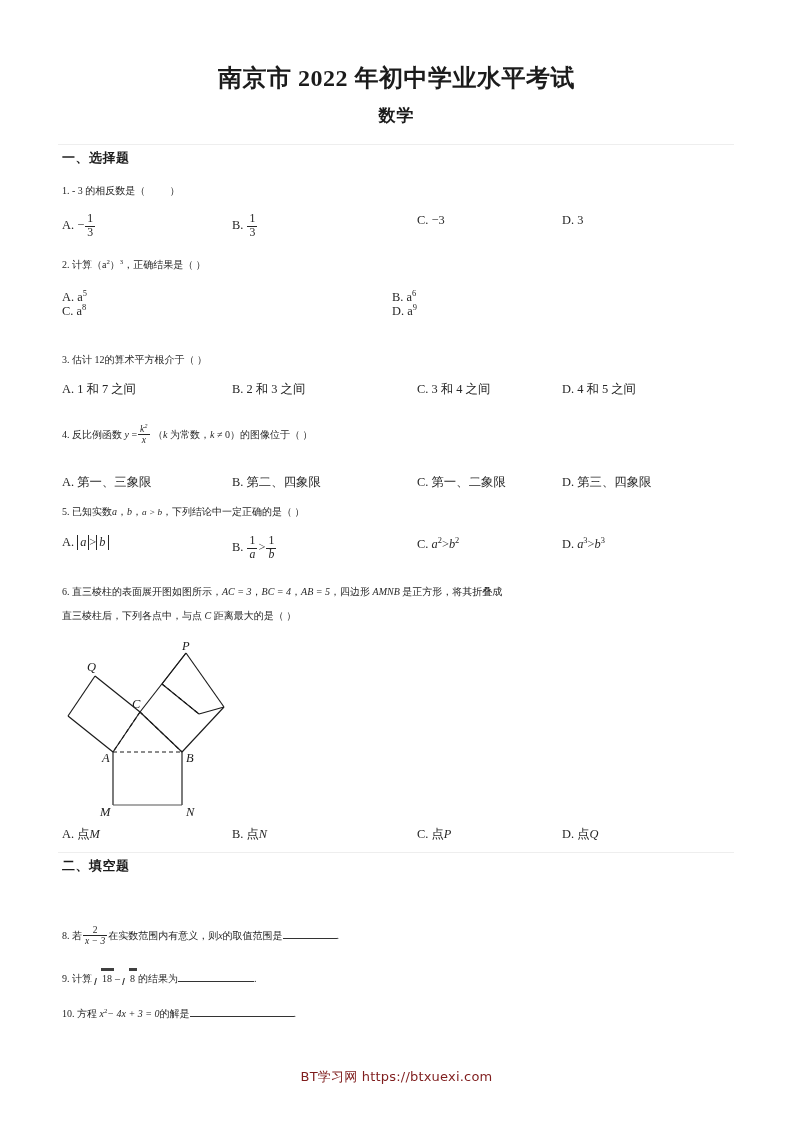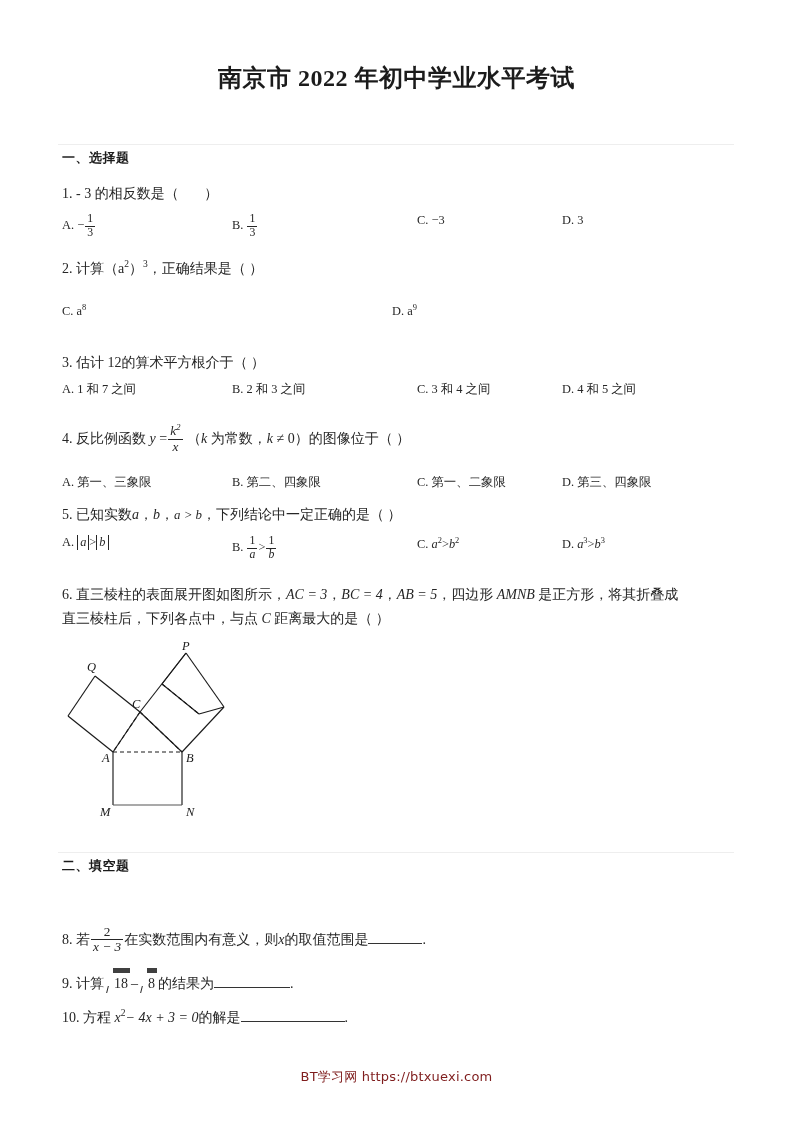--- a/index.html
+++ b/index.html
@@ -57,21 +57,21 @@
     left: 58px;
     width: 676px;
     height: 1px;
     background: #eeeeee;
   }
 
   
   .q {
     position: absolute;
     left: 62px;
-    font-size: 14px;
+    font-size: 10px;
     line-height: 1.5;
     color: #262626;
     white-space: nowrap;
   }
 
   .opts {
     position: absolute;
     left: 62px;
     width: 680px;
     font-size: 12.4px;
@@ -116,21 +116,21 @@
   .sqrt::before {
     content: "";
     position: absolute;
     left: 2px; bottom: 1px;
     width: 5px; height: 7px;
     border-left: 1px solid #262626;
     transform: skewX(-14deg);
   }
   .sqrt .rad {
     display: inline-block;
-    border-top: 5px solid #404040;
+    border-top: 3px solid #404040;
     padding: 0 2px 0 1px;
   }
   .abs { border-left: 1px solid #262626; border-right: 1px solid #262626; padding: 0 2px; display:inline-block; }
 
   .blank-s { display:inline-block; border-bottom:1px solid #333; width: 22px; }
   .blank-m { display:inline-block; border-bottom:1px solid #333; width: 54px; }
   .blank-l { display:inline-block; border-bottom:1px solid #333; width: 76px; }
   .blank-xl { display:inline-block; border-bottom:1px solid #333; width: 104px; }
 
   
@@ -151,20 +151,21 @@
     font-family: "DejaVu Sans", "Liberation Sans", sans-serif;
     letter-spacing: 0.2px;
   }
 </style>
 </head>
 <body>
 
 <div class="page">
 
   <div class="doc-title">南京市 2022 年初中学业水平考试</div>
+  <div class="doc-subtitle">数学</div>
 
   <div class="section-rule" style="top:144px;"></div>
   <div class="section-head" style="top:149px;">一、选择题</div>
 
   <div class="q" style="top:183px;">
     <span>1.</span>
     <span>- 3 的相反数是（</span>
     <span style="display:inline-block;width:22px;"></span><span>）</span>
   </div>
   <div class="opts" style="top:213px;height:34px;">
@@ -182,20 +183,28 @@
     </span>
     <span class="opt c4">
       <span>D.</span>
       <span>3</span>
     </span>
   </div>
 
   <div class="q" style="top:257px;">
     <span>2.</span>
     <span>计算（a</span><sup>2</sup><span>）</span><sup>3</sup><span>，正确结果是（      ）</span>
+  </div>
+  <div class="opts" style="top:288px;height:20px;">
+    <span class="opt h1">
+      <span>A. a</span><sup>5</sup>
+    </span>
+    <span class="opt h2">
+      <span>B. a</span><sup>6</sup>
+    </span>
   </div>
   <div class="opts" style="top:302px;height:20px;">
     <span class="opt h1">
       <span>C. a</span><sup>8</sup>
     </span>
     <span class="opt h2">
       <span>D. a</span><sup>9</sup>
     </span>
   </div>
 
@@ -288,20 +297,34 @@
         <text x="25" y="35">Q</text>
         <text x="70" y="72">C</text>
         <text x="40" y="126">A</text>
         <text x="124" y="126">B</text>
         <text x="38" y="180">M</text>
         <text x="124" y="180">N</text>
       </g>
     </svg>
   </div>
 
+  <div class="opts" style="top:826px;height:20px;">
+    <span class="opt c1">
+      <span>A. 点</span><span class="mi">M</span>
+    </span>
+    <span class="opt c2">
+      <span>B. 点</span><span class="mi">N</span>
+    </span>
+    <span class="opt c3">
+      <span>C. 点</span><span class="mi">P</span>
+    </span>
+    <span class="opt c4">
+      <span>D. 点</span><span class="mi">Q</span>
+    </span>
+  </div>
 
   <div class="section-rule" style="top:852px;"></div>
   <div class="section-head" style="top:857px;">二、填空题</div>
 
 
   <div class="q" style="top:925px;">
     <span>8.</span>
     <span>若</span><span class="frac"><span class="num">2</span><span class="den mi">x − 3</span></span><span>在实数范围内有意义，则</span><span class="mi">x</span><span>的取值范围是</span><span class="blank-m"></span><span>.</span>
   </div>
 

